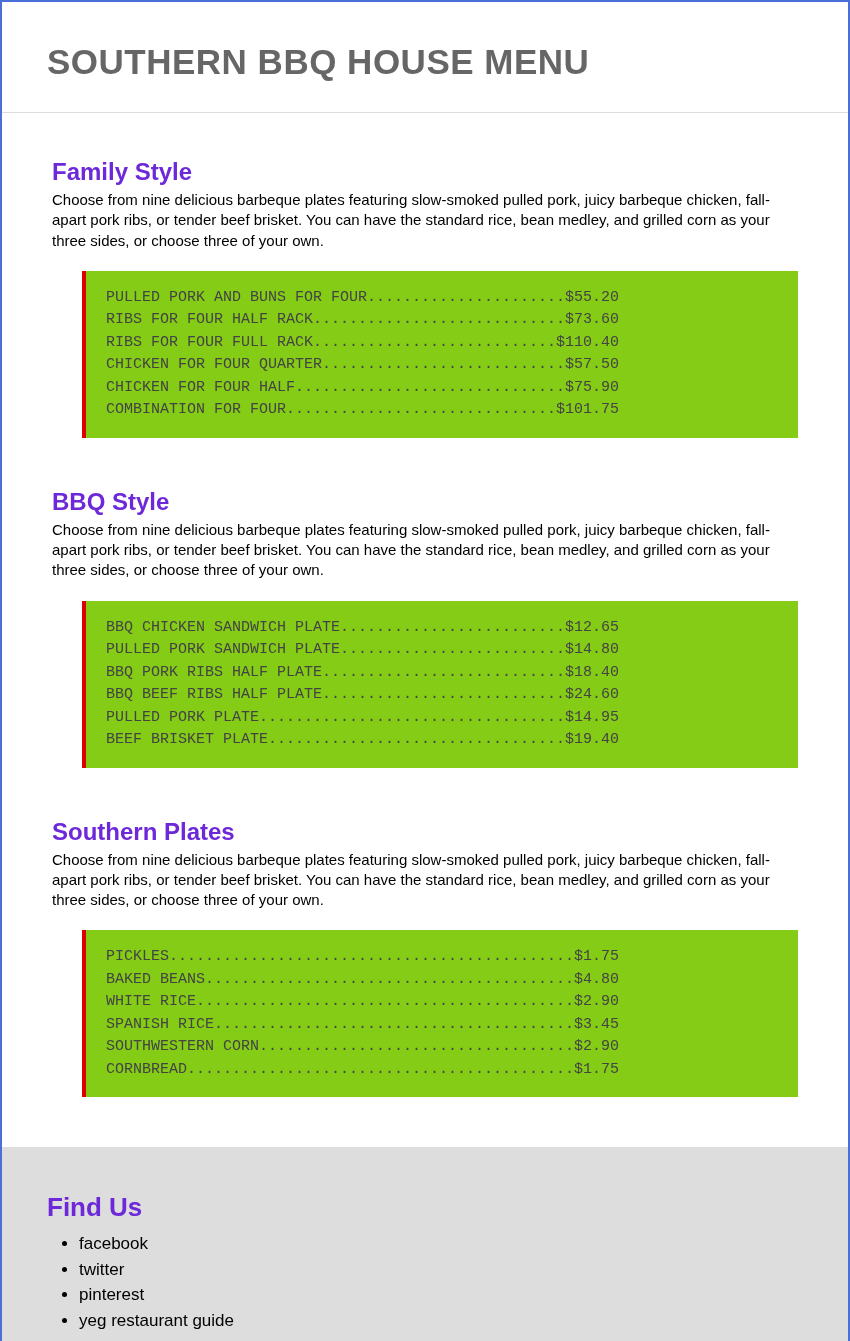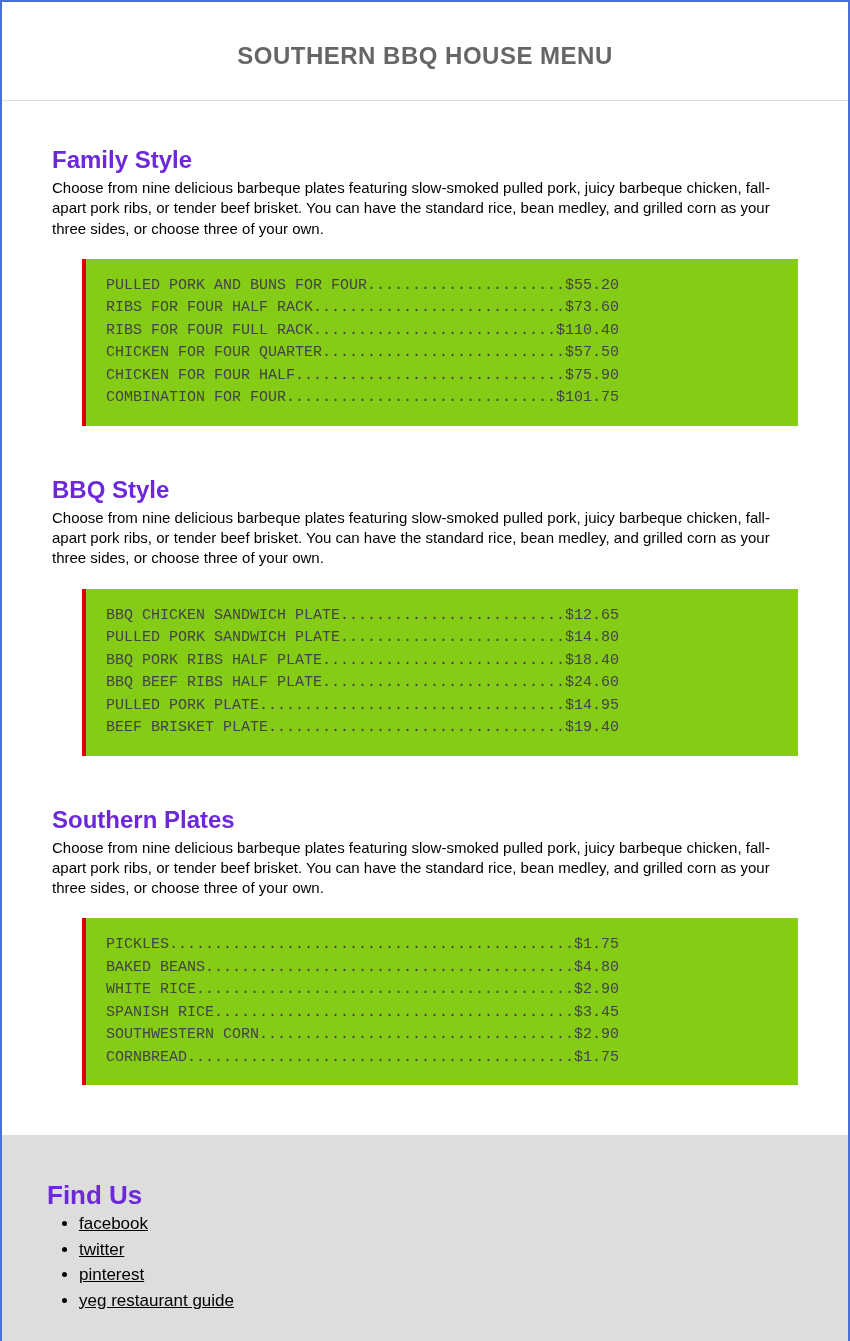--- a/index.html
+++ b/index.html
@@ -12,24 +12,23 @@
       background: #fff;
       width: 850px;
       border: 2px solid #4a6fd8;
     }
     header {
       padding: 40px 45px 30px 45px;
       border-bottom: 1px solid #ddd;
     }
     h1 {
       color: #666;
-      font-size: 24px;
+      font-size: 35px;
       font-weight: bold;
       letter-spacing: 0.5px;
-      text-align: center;
     }
     main {
       padding: 45px 50px 50px 50px;
     }
     .section {
       margin-bottom: 50px;
     }
     .section:last-child {
       margin-bottom: 0;
     }
@@ -55,32 +54,31 @@
       color: #444;
       line-height: 1.5;
       white-space: pre;
     }
     footer {
       background: #ddd;
       padding: 45px 45px 35px 45px;
     }
     footer h2 {
       font-size: 26px;
-      margin-bottom: 0;
+      margin-bottom: 8px;
     }
     footer ul {
       list-style: disc;
       margin-left: 32px;
       margin-bottom: 20px;
     }
     footer li {
       font-size: 17px;
       line-height: 1.5;
       color: #000;
-      text-decoration: underline;
     }
   </style>
 </head>
 <body>
 
 <header>
   <h1>SOUTHERN BBQ HOUSE MENU</h1>
 </header>
 
 <main id="menu-main">

